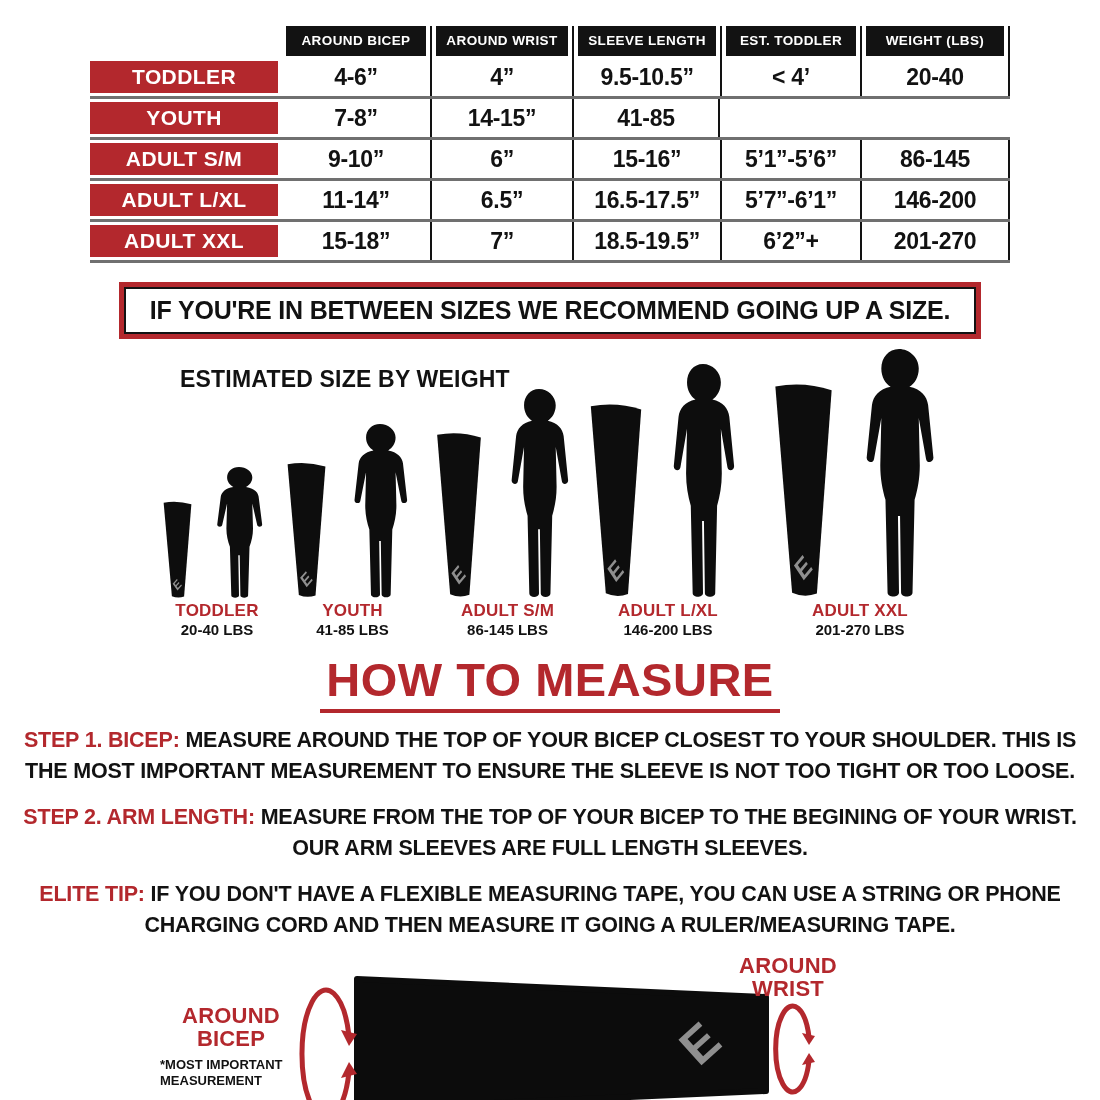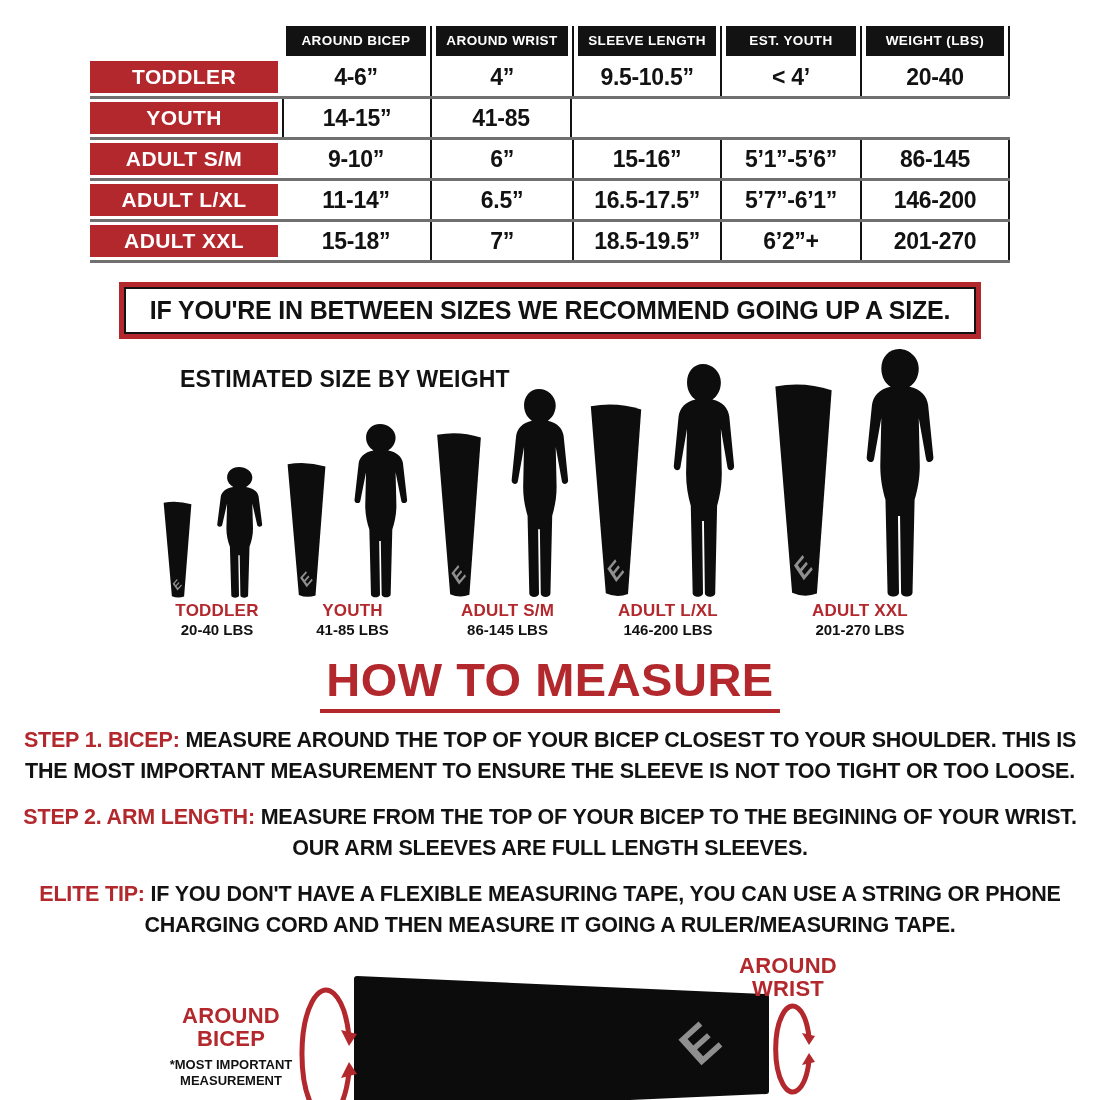--- a/index.html
+++ b/index.html
@@ -44,21 +44,21 @@
   .htm{display:inline-block;color:var(--red);font-size:47px;margin:6px 0 2px;
        border-bottom:4px solid var(--red);padding:0 6px 2px;letter-spacing:.5px;}
   .step{width:1055px;margin:10px auto 0;text-align:center;font-size:21.5px;
         line-height:1.42;letter-spacing:-.2px;}
   .step .lead{color:var(--red);}
   
   .diagram{position:relative;height:215px;margin-top:14px;}
   .diagram svg{position:absolute;left:0;top:0;}
   .dg-label{position:absolute;color:var(--red);font-size:22px;line-height:1.05;
             text-align:center;letter-spacing:.2px;}
-  .dg-note{position:absolute;color:var(--ink);font-size:13px;line-height:1.2;text-align:center;}
+  .dg-note{position:absolute;color:var(--ink);font-size:13px;line-height:1.2;}
   .big-e{fill:var(--logo-gray);font-size:50px;font-weight:bold;text-anchor:middle;
          font-family:"Liberation Sans",sans-serif;}
 </style>
 </head>
 <body>
 
 <svg width="0" height="0" style="position:absolute" aria-hidden="true">
   <defs>
     <path id="person-shape" fill="#0d0d0d" d="M50,0 C40,0 33,8 33,18 C33,26 37,32 42,35 C31,37 25,44 24,52 L19,100 C18,105 25,107 26,102 L33,64 L32,108 C32,120 34,130 37,140 L39,226 C39,231 50,231 50,226 L49,155 L51,155 L52,226 C52,231 63,231 63,226 L65,140 C68,130 70,120 70,108 L69,64 L76,102 C77,107 84,105 83,100 L78,52 C77,44 71,37 60,35 C65,32 69,26 69,18 C69,8 60,0 50,0 Z"></path>
     <path id="sleeve-shape" fill="#0d0d0d" d="M8,4 Q50,-2 92,8 L70,234 Q51,239 33,233 Z"></path>
@@ -71,21 +71,21 @@
     <div class="hcell">
         <div class="hbox">AROUND BICEP</div>
       </div>
     <div class="hcell vl">
         <div class="hbox">AROUND WRIST</div>
       </div>
     <div class="hcell vl">
         <div class="hbox">SLEEVE LENGTH</div>
       </div>
     <div class="hcell vl">
-        <div class="hbox">EST. YOUTH</div>
+        <div class="hbox">EST. TODDLER</div>
       </div>
     <div class="hcell vl vr">
         <div class="hbox">WEIGHT (LBS)</div>
       </div>
   </div>
 
   <div class="t-row data">
     <div class="lcell">
         <div class="lbox">TODDLER</div>
       </div>
@@ -93,20 +93,21 @@
     <div class="dcell vl">4”</div>
     <div class="dcell vl">9.5-10.5”</div>
     <div class="dcell vl">&lt; 4’</div>
     <div class="dcell vl vr">20-40</div>
   </div>
 
   <div class="t-row data">
     <div class="lcell">
         <div class="lbox">YOUTH</div>
       </div>
+    <div class="dcell">7-8”</div>
     <div class="dcell vl">14-15”</div>
     <div class="dcell vl vr">41-85</div>
   </div>
 
   <div class="t-row data">
     <div class="lcell">
         <div class="lbox">ADULT S/M</div>
       </div>
     <div class="dcell">9-10”</div>
     <div class="dcell vl">6”</div>

